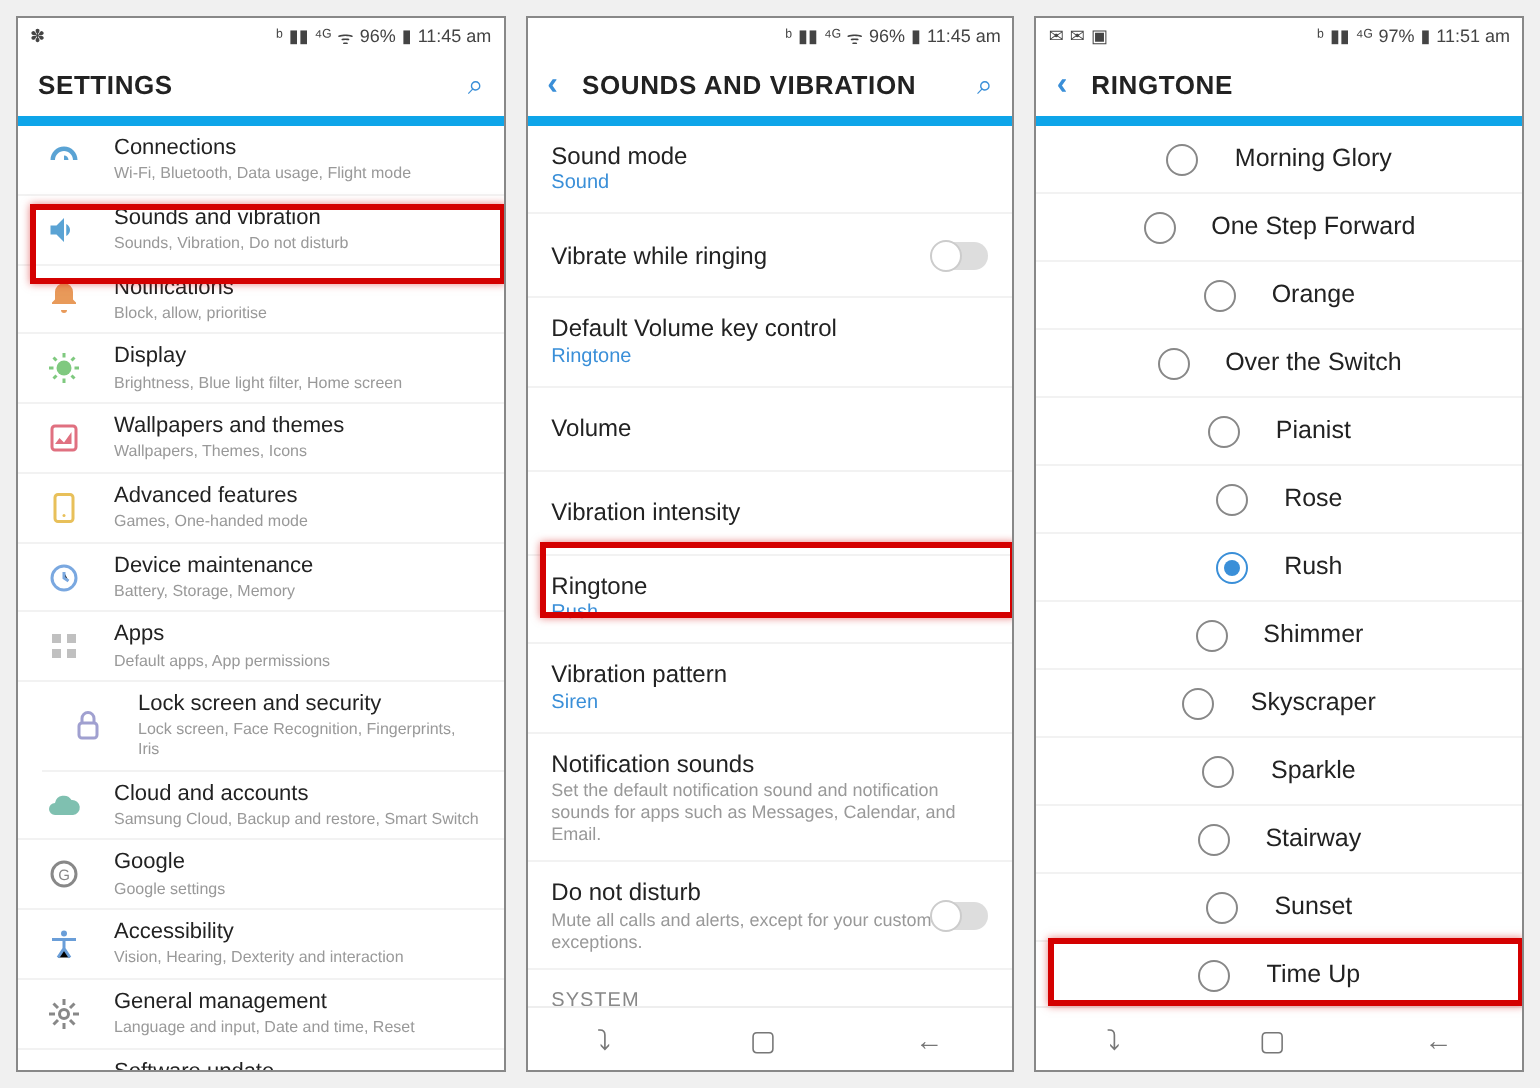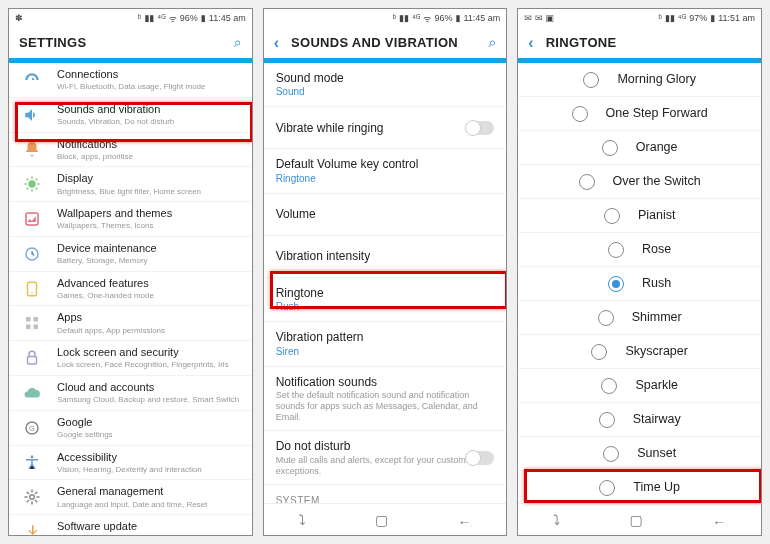--- a/index.html
+++ b/index.html
@@ -77,21 +77,21 @@
         </div>
       </div>
       <div class="row" style="min-height: 30px; padding: 5px 12px;">
         <div class="row-icon">
           <svg viewBox="0 0 24 24" width="18" height="18">
             <path fill="#e89a5a" d="M12 2a6 6 0 00-6 6v5l-2 2v1h16v-1l-2-2V8a6 6 0 00-6-6zm0 20a2 2 0 002-2h-4a2 2 0 002 2z"></path>
           </svg>
         </div>
         <div class="row-body">
           <div class="row-title" style="font-size:11px">Notifications</div>
-          <div class="row-sub" style="font-size:8px">Block, apps, prioritise</div>
+          <div class="row-sub" style="font-size:8px">Block, allow, prioritise</div>
         </div>
       </div>
       <div class="row" style="min-height: 30px; padding: 5px 12px;">
         <div class="row-icon">
           <svg viewBox="0 0 24 24" width="18" height="18">
             <circle cx="12" cy="12" r="5" fill="#7fc97f"></circle>
             <path stroke="#7fc97f" stroke-width="2" d="M12 2v3M12 19v3M2 12h3M19 12h3M5 5l2 2M17 17l2 2M5 19l2-2M17 7l2-2"></path>
           </svg>
         </div>
         <div class="row-body">
@@ -107,56 +107,56 @@
           </svg>
         </div>
         <div class="row-body">
           <div class="row-title" style="font-size:11px">Wallpapers and themes</div>
           <div class="row-sub" style="font-size:8px">Wallpapers, Themes, Icons</div>
         </div>
       </div>
       <div class="row" style="min-height: 30px; padding: 5px 12px;">
         <div class="row-icon">
           <svg viewBox="0 0 24 24" width="18" height="18">
+            <rect x="6" y="3" width="12" height="18" rx="2" fill="none" stroke="#e8c05a" stroke-width="2"></rect>
+            <circle cx="12" cy="17" r="1" fill="#e8c05a"></circle>
+          </svg>
+        </div>
+        <div class="row-body">
+          <div class="row-title" style="font-size:11px">Advanced features</div>
+          <div class="row-sub" style="font-size:8px">Games, One-handed mode</div>
+        </div>
+      </div>
+      <div class="row" style="min-height: 30px; padding: 5px 12px;">
+        <div class="row-icon">
+          <svg viewBox="0 0 24 24" width="18" height="18">
             <circle cx="12" cy="12" r="8" fill="none" stroke="#7aa8e0" stroke-width="2"></circle>
             <path stroke="#7aa8e0" stroke-width="2" d="M12 8v4l3 2"></path>
           </svg>
         </div>
         <div class="row-body">
           <div class="row-title" style="font-size:11px">Device maintenance</div>
           <div class="row-sub" style="font-size:8px">Battery, Storage, Memory</div>
-        </div>
-      </div>
-      <div class="row" style="min-height: 30px; padding: 5px 12px;">
-        <div class="row-icon">
-          <svg viewBox="0 0 24 24" width="18" height="18">
-            <rect x="6" y="3" width="12" height="18" rx="2" fill="none" stroke="#e8c05a" stroke-width="2"></rect>
-            <circle cx="12" cy="17" r="1" fill="#e8c05a"></circle>
-          </svg>
-        </div>
-        <div class="row-body">
-          <div class="row-title" style="font-size:11px">Advanced features</div>
-          <div class="row-sub" style="font-size:8px">Games, One-handed mode</div>
         </div>
       </div>
       <div class="row" style="min-height: 30px; padding: 5px 12px;">
         <div class="row-icon">
           <svg viewBox="0 0 24 24" width="18" height="18">
             <rect x="4" y="4" width="6" height="6" fill="#c0c0c0"></rect>
             <rect x="14" y="4" width="6" height="6" fill="#c0c0c0"></rect>
             <rect x="4" y="14" width="6" height="6" fill="#c0c0c0"></rect>
             <rect x="14" y="14" width="6" height="6" fill="#c0c0c0"></rect>
           </svg>
         </div>
         <div class="row-body">
           <div class="row-title" style="font-size:11px">Apps</div>
           <div class="row-sub" style="font-size:8px">Default apps, App permissions</div>
         </div>
       </div>
-      <div class="row" style="min-height: 30px; padding: 5px 12px;">
+      <div class="row" style="min-height: 30px; padding: 5px 12px; margin-left: 12px;">
         <div class="row-icon">
           <svg viewBox="0 0 24 24" width="18" height="18">
             <rect x="6" y="10" width="12" height="10" rx="2" fill="none" stroke="#a0a0d0" stroke-width="2"></rect>
             <path fill="none" stroke="#a0a0d0" stroke-width="2" d="M8 10V7a4 4 0 018 0v3"></path>
           </svg>
         </div>
         <div class="row-body">
           <div class="row-title" style="font-size:11px">Lock screen and security</div>
           <div class="row-sub" style="font-size:8px">Lock screen, Face Recognition, Fingerprints, Iris</div>
         </div>

